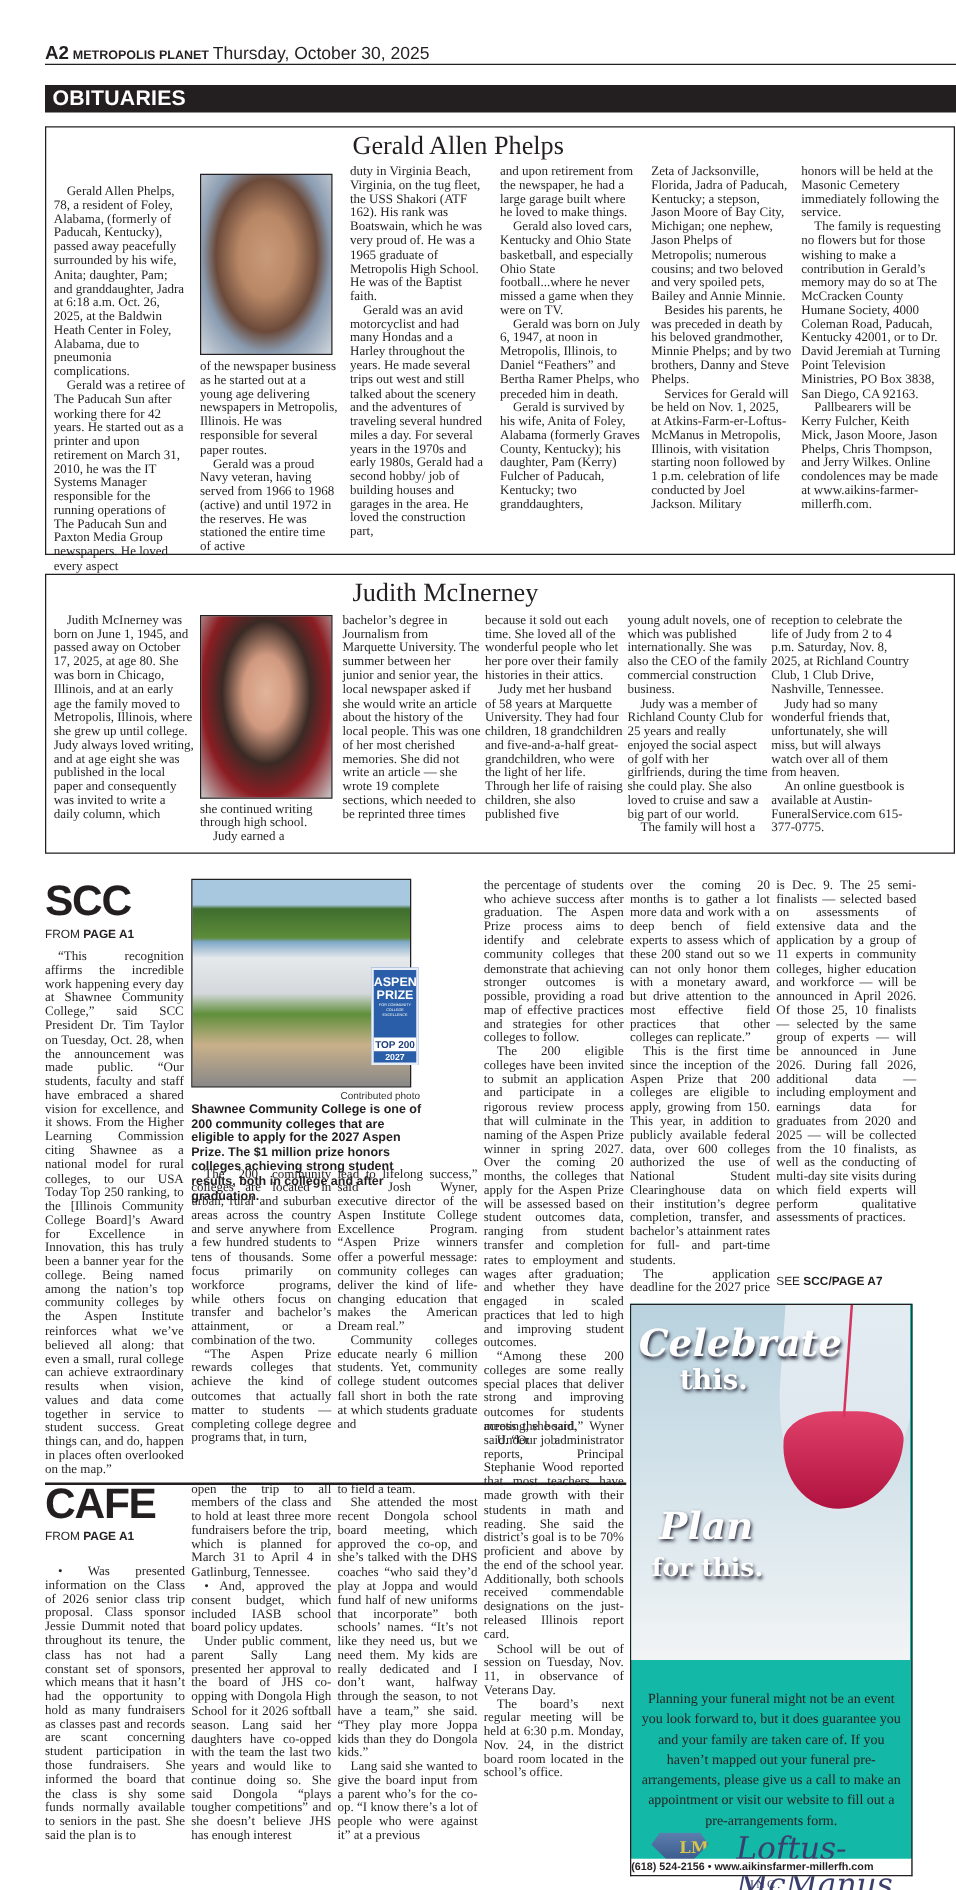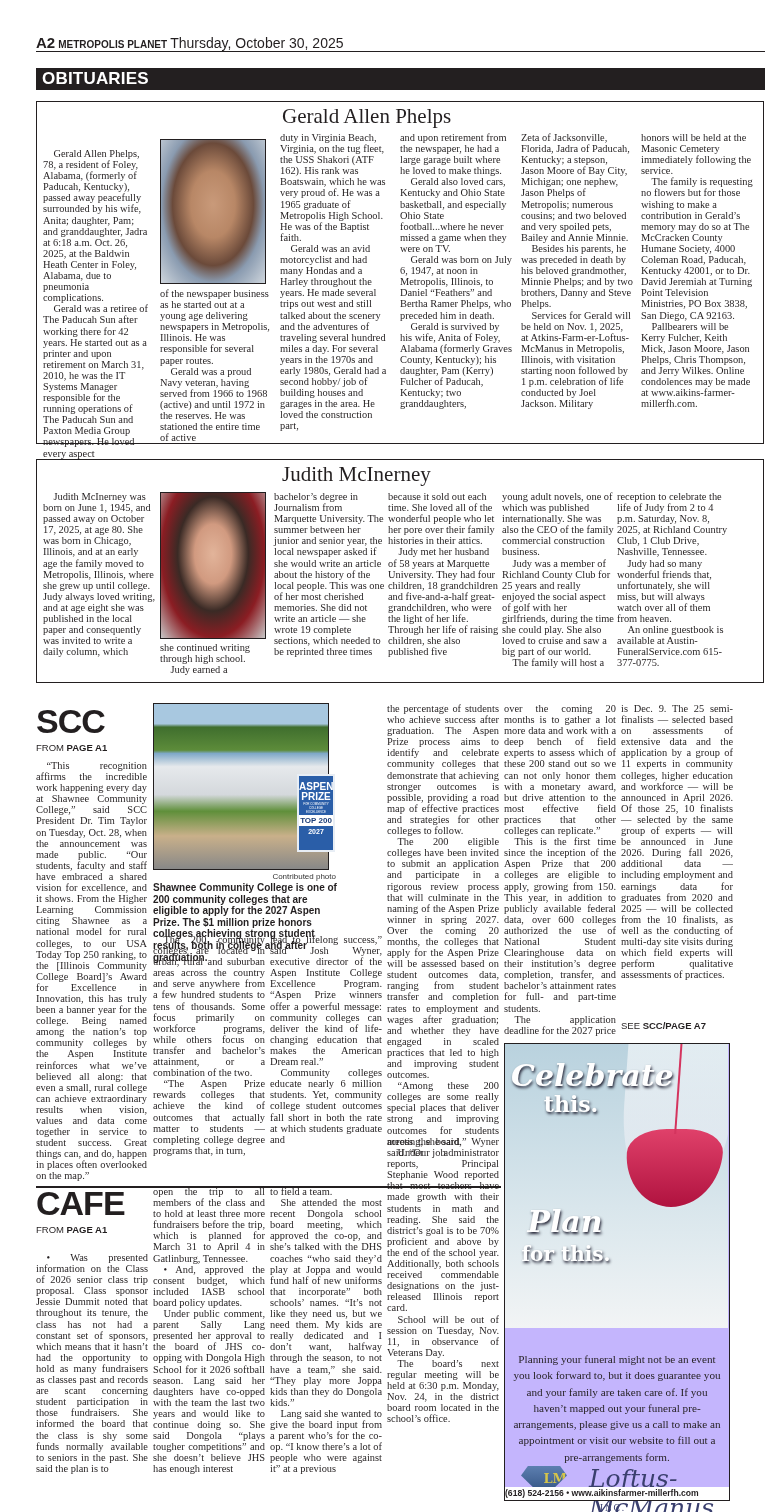--- a/index.html
+++ b/index.html
@@ -18,21 +18,21 @@
 .man-photo{background:radial-gradient(ellipse at 50% 45%,#c99a7a 0%,#b88766 30%,#6b4a3a 55%,#8a9bb0 70%,#cfd6dd 100%)}
 .woman-photo{background:radial-gradient(ellipse at 50% 42%,#e2b49a 0%,#d19a80 25%,#3a2a25 48%,#8b1d23 70%,#c8c8c8 100%)}
 .kicker{font-family:"Liberation Sans",sans-serif;font-weight:bold;font-size:34px;letter-spacing:-1px;line-height:34px}
 .from{font-family:"Liberation Sans",sans-serif;font-size:9.5px}
 .from b{font-weight:bold}
 .campus{border:1px solid #231f20;background:linear-gradient(180deg,#a8c8e0 0%,#a8c8e0 12%,#3f6e2e 14%,#5d8c3a 28%,#7fa8c8 30%,#e6e9ec 38%,#d4d8dc 55%,#5f8f3a 65%,#c9b08a 80%,#888 100%)}
 .aspen{background:#2a5ea8;color:#fff;font-family:"Liberation Sans",sans-serif;text-align:center;border:2px solid #e8eef5}
 .credit{font-family:"Liberation Sans",sans-serif;font-size:8px;text-align:right;color:#333}
 .cutline{font-family:"Liberation Sans",sans-serif;font-weight:bold;font-size:10px;line-height:11.6px}
 .see{font-family:"Liberation Sans",sans-serif;font-size:9.5px;}
-.ad{border:1.5px solid #231f20;background:#c4b5fd}
+.ad{border:1.5px solid #231f20;background:#14b8a6}
 .ad-img{background:linear-gradient(180deg,#b9d2de 0%,#cfe0e8 40%,#e3ecf0 75%,#f2f4f5 100%);overflow:hidden}
 .glass{border-radius:0 0 50% 50%/0 0 60% 60%;background:linear-gradient(180deg,rgba(255,255,255,.6),rgba(230,230,240,.5))}
 .sand{background:linear-gradient(180deg,#e0416a,#b0123f)}
 .ad-script{font-family:"DejaVu Serif",serif;font-style:italic;font-weight:bold;color:#fff;text-shadow:1px 2px 3px #223;text-align:center}
 .ad-text{font-family:"Liberation Serif",serif;font-size:11.2px;line-height:16.3px;text-align:center}
 .ad-tag{font-family:"Liberation Serif",serif;font-size:13.5px;font-weight:bold;text-align:center}
 .logo-script{font-family:"DejaVu Serif",serif;font-style:italic;font-size:25px;color:#3a3f6e}
 .logo-sub{font-family:"Liberation Serif",serif;font-size:9.5px;letter-spacing:1.8px;color:#3a3f6e}
 .ad-phone{font-family:"Liberation Sans",sans-serif;font-weight:bold;font-size:8.6px;text-align:left}
 .rule{background:#231f20}
@@ -90,21 +90,21 @@
 <div class="abs from" style="left:36px;top:742px">
   <span>FROM </span><b>PAGE A1</b>
 </div>
 <div class="abs col just" style="left:36px;top:760px;width:111px"> “This recognition affirms the incredible work happening every day at Shawnee Community College,” said SCC President Dr. Tim Taylor on Tuesday, Oct. 28, when the announcement was made public. “Our students, faculty and staff have embraced a shared vision for excellence, and it shows. From the Higher Learning Commission citing Shawnee as a national model for rural colleges, to our USA Today Top 250 ranking, to the [Illinois Community College Board]’s Award for Excellence in Innovation, this has truly been a banner year for the college. Being named among the nation’s top community colleges by the Aspen Institute reinforces what we’ve believed all along: that even a small, rural college can achieve extraordinary results when vision, values and data come together in service to student success. Great things can, and do, happen in places often overlooked on the map.”</div>
 
 <div class="abs campus" style="left:153px;top:703px;width:176px;height:167px">
   <div class="abs aspen" style="left:143px;top:70px;width:38px;height:78px">
     <div style="font-size:10px;font-weight:bold;line-height:10px;margin-top:6px">ASPEN</div>
     <div style="font-size:10px;font-weight:bold;line-height:10px">PRIZE</div>
     <div style="font-size:3px;line-height:4px">FOR COMMUNITY COLLEGE EXCELLENCE</div>
-    <div style="background:#fff;color:#1c3e78;font-size:8px;font-weight:bold;margin-top:1px;line-height:11px">TOP 200</div>
+    <div style="background:#fff;color:#1c3e78;font-size:8px;font-weight:bold;margin-top:16px;line-height:11px">TOP 200</div>
     <div style="font-size:7px;font-weight:bold;margin-top:2px">2027</div>
   </div>
 </div>
 <div class="abs credit" style="left:153px;top:872px;width:183px">Contributed photo</div>
 <div class="abs cutline" style="left:153px;top:882px;width:185px">Shawnee Community College is one of 200 community colleges that are eligible to apply for the 2027 Aspen Prize. The $1 million prize honors colleges achieving strong student results, both in college and after graduation.</div>
 
 <div class="abs col just" style="left:153px;top:934px;width:112px"> The 200 community colleges are located in urban, rural and suburban areas across the country and serve anywhere from a few hundred students to tens of thousands. Some focus primarily on workforce programs, while others focus on transfer and bachelor’s attainment, or a combination of the two.
  “The Aspen Prize rewards colleges that achieve the kind of outcomes that actually matter to students — completing college degree programs that, in turn,</div>
 <div class="abs col just" style="left:270px;top:934px;width:112px">lead to lifelong success,” said Josh Wyner, executive director of the Aspen Institute College Excellence Program. “Aspen Prize winners offer a powerful message: community colleges can deliver the kind of life-changing education that makes the American Dream real.”
  Community colleges educate nearly 6 million students. Yet, community college student outcomes fall short in both the rate at which students graduate and</div>

